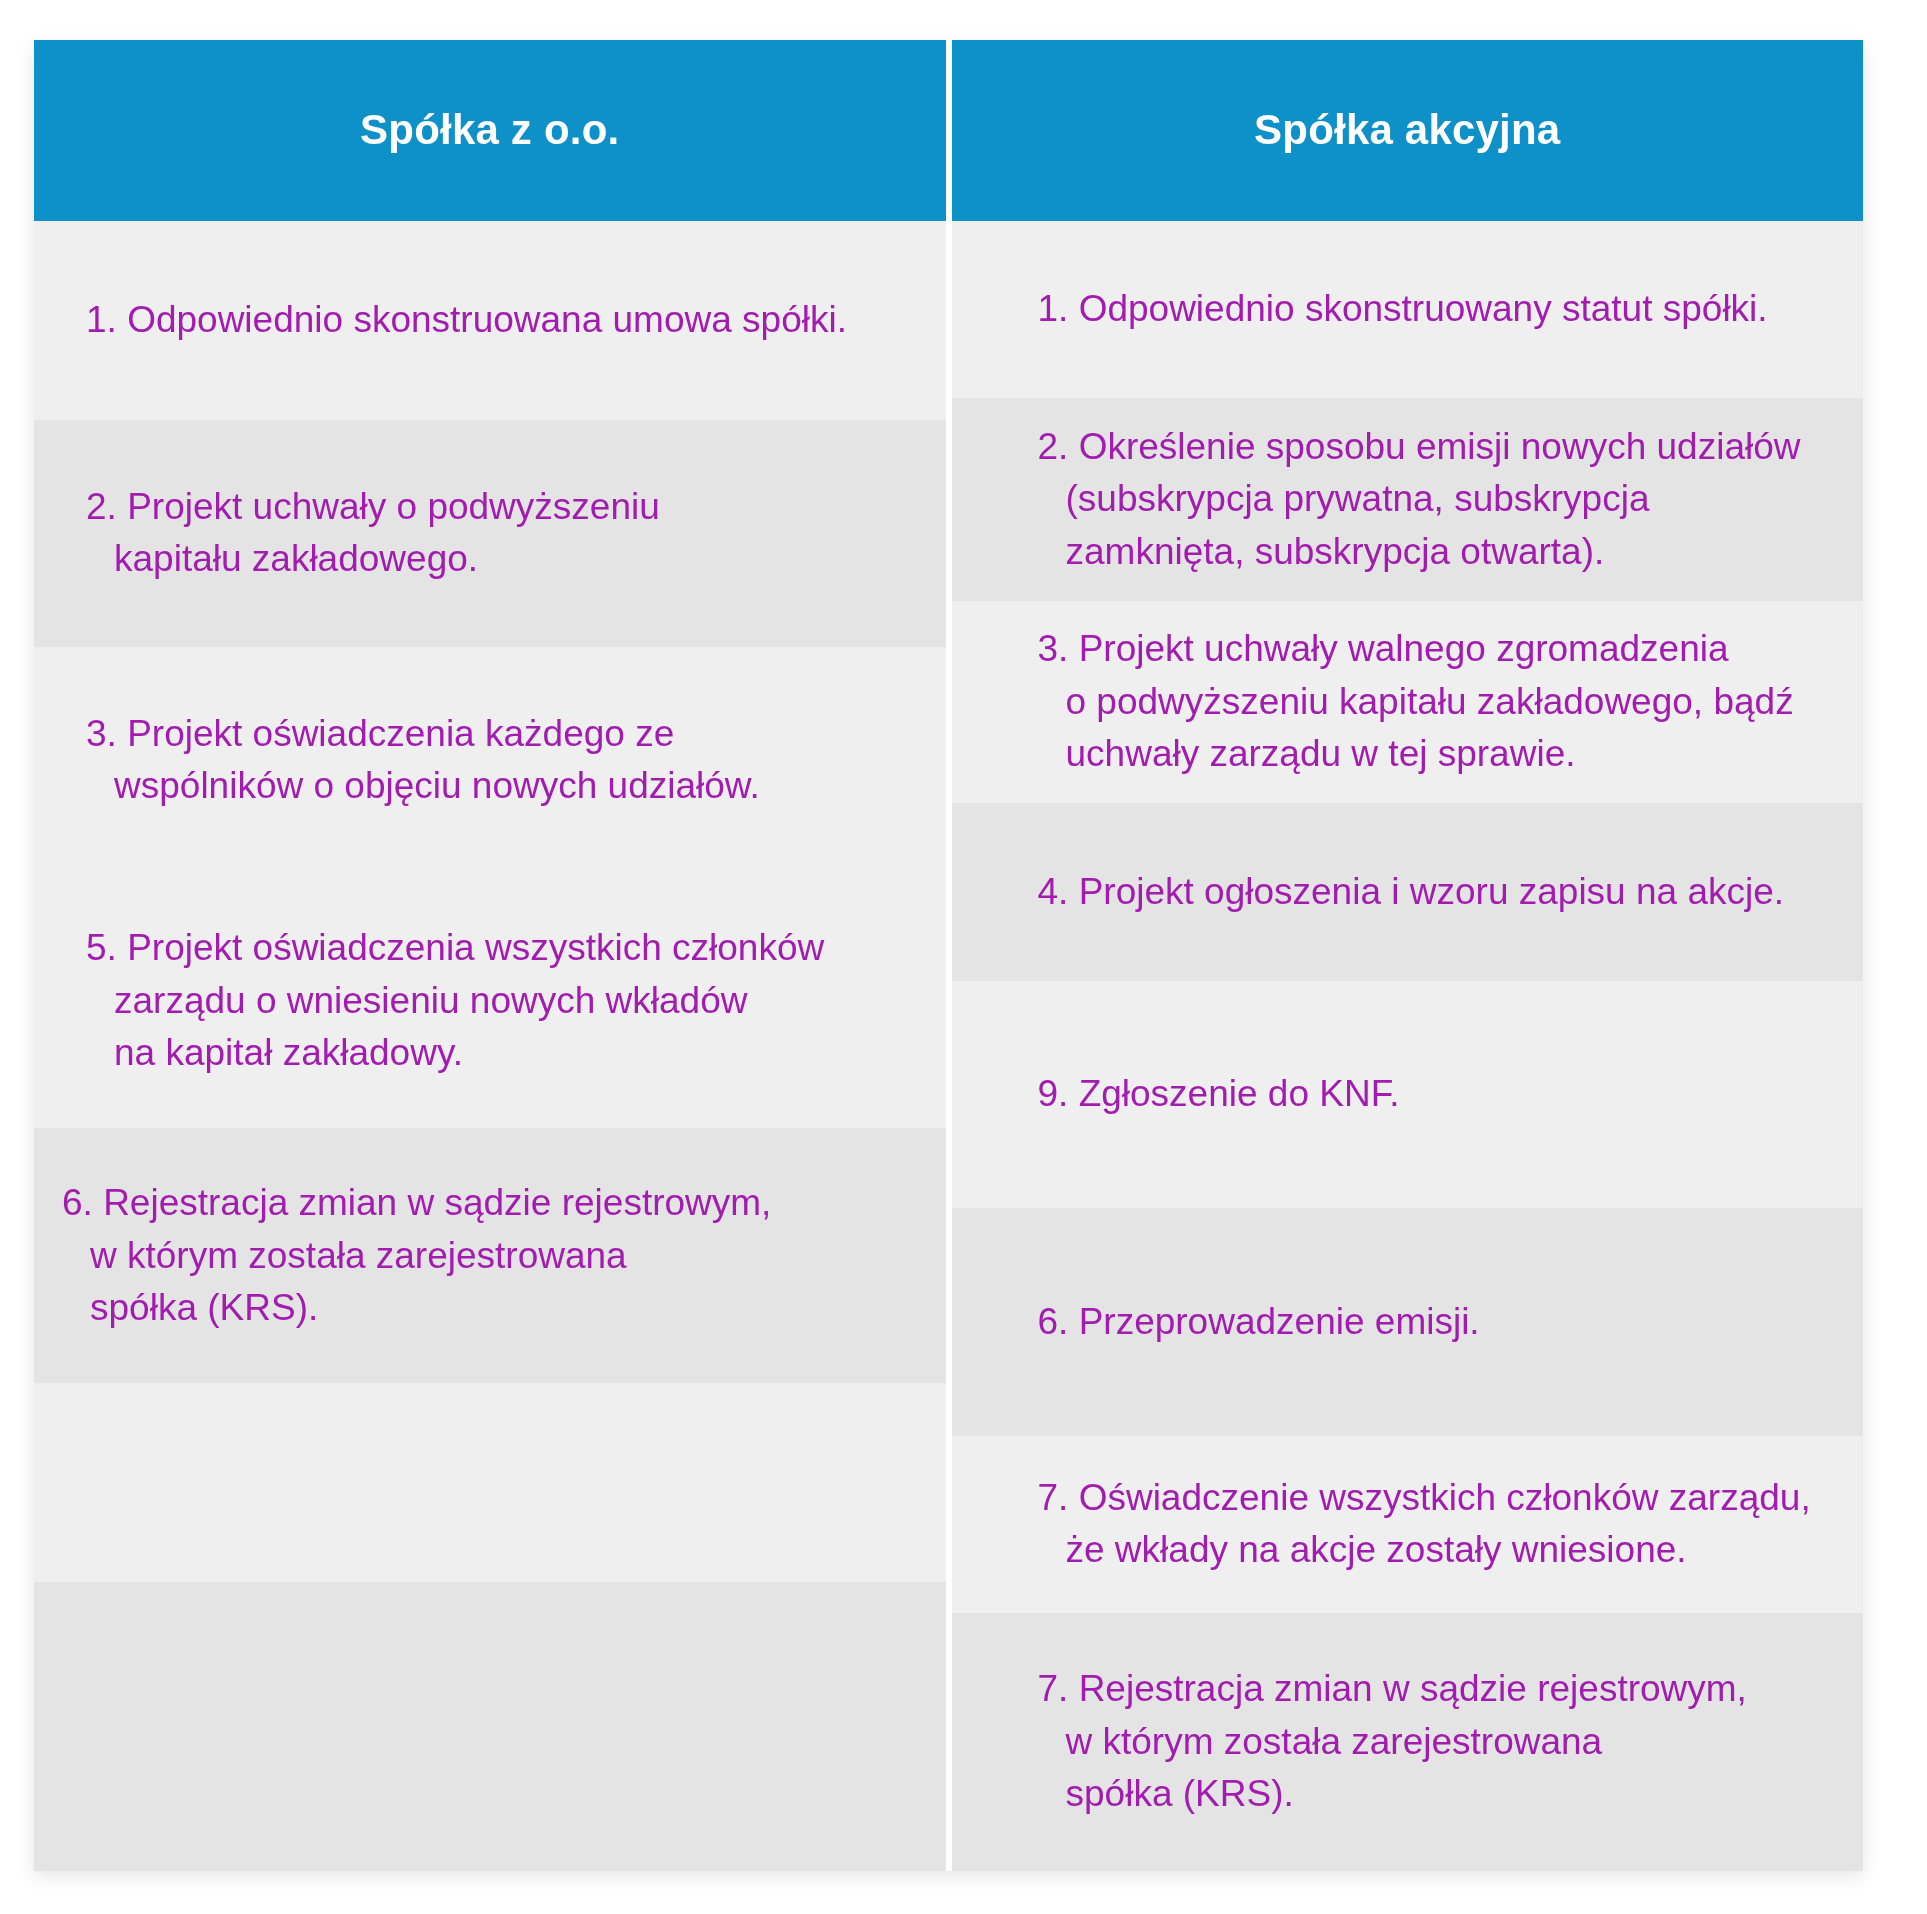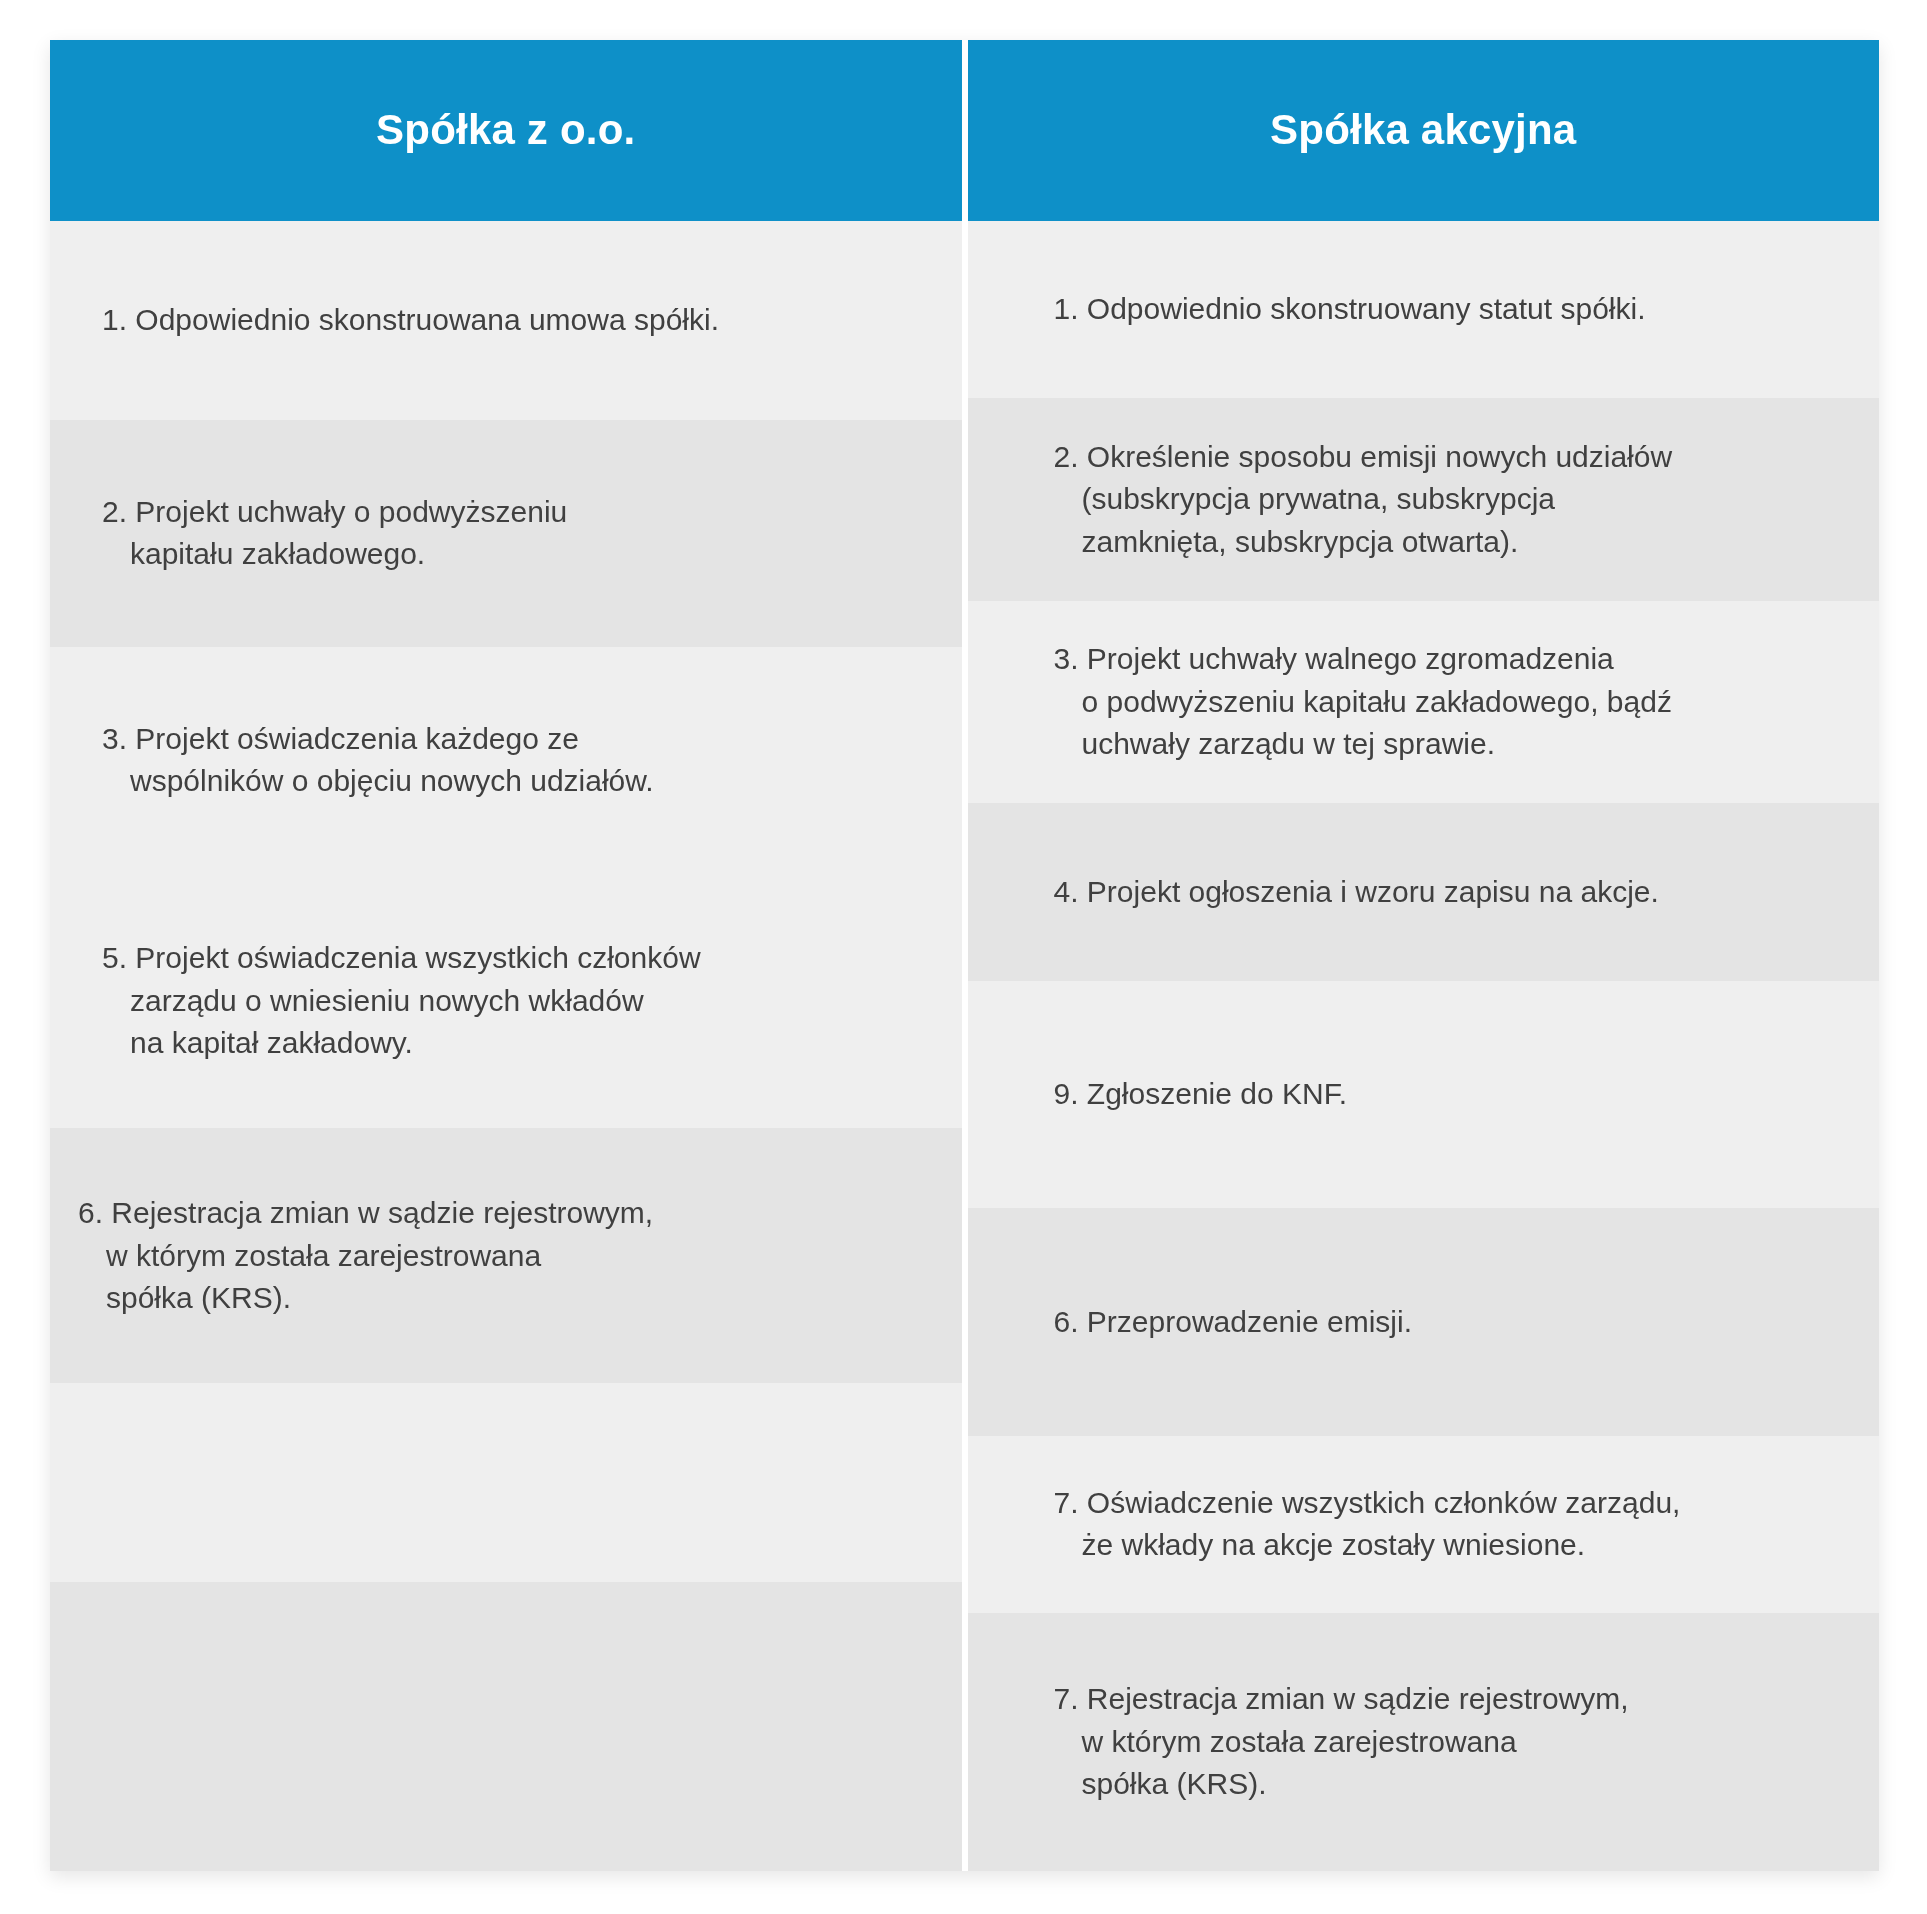--- a/index.html
+++ b/index.html
@@ -9,21 +9,21 @@
   }
   body {
     width: 1927px;
     height: 1914px;
     font-family: "Liberation Sans", sans-serif;
     -webkit-font-smoothing: antialiased;
   }
 
   #comparison-table {
     position: absolute;
-    left: 50px;
+    left: 34px;
     top: 40px;
     width: 1829px;
     height: 1831px;
     box-shadow: 0 6px 18px rgba(0,0,0,0.10);
     background: #ffffff;
   }
 
   
   .header-row {
     position: relative;
@@ -82,23 +82,23 @@
     align-items: center;
     padding-left: 52px;
     padding-right: 26px;
   }
   .col-right .cell { padding-left: 86px; padding-right: 24px; }
 
   .cell.shade-a { background: #efefef; }
   .cell.shade-b { background: #e4e4e4; }
 
   .cell .item-text {
-    font-size: 30px;
+    font-size: 37px;
     line-height: 1.42;
-    color: #404040;
+    color: #a21caf;
     text-indent: -28px;
     padding-left: 28px;
     white-space: pre-line;
   }
 
   
   .h1 { height: 199px; }
   .h2 { height: 227px; }
   .h3 { height: 227px; }
   .h4 { height: 199px; }

